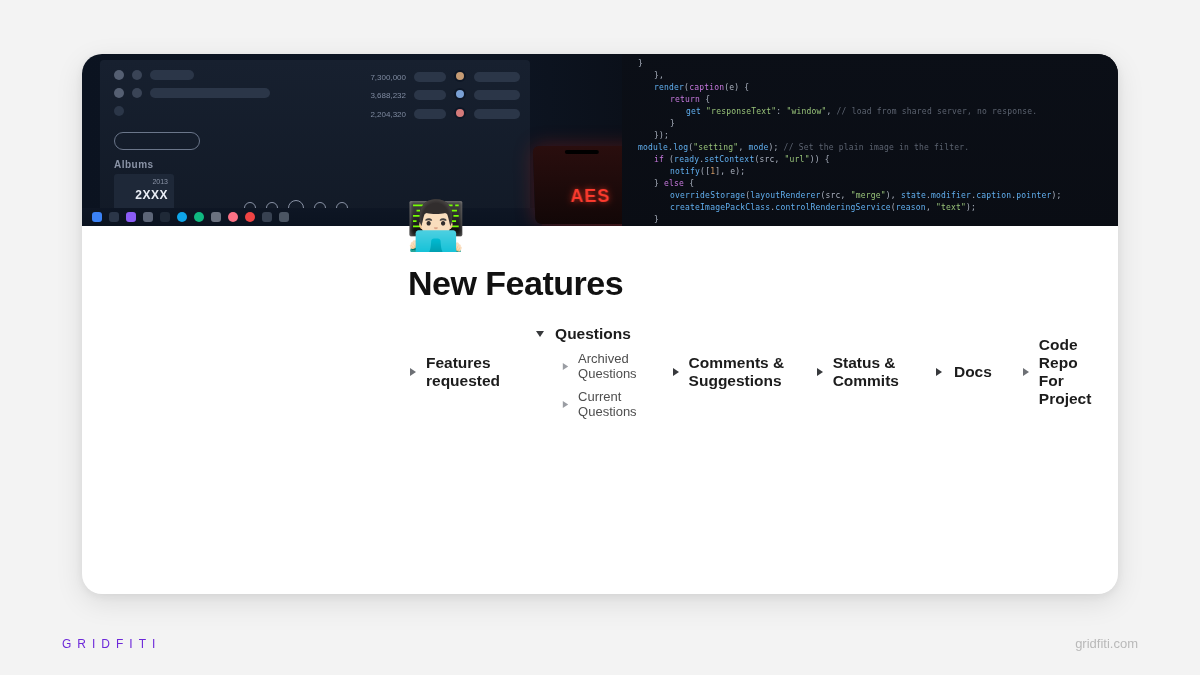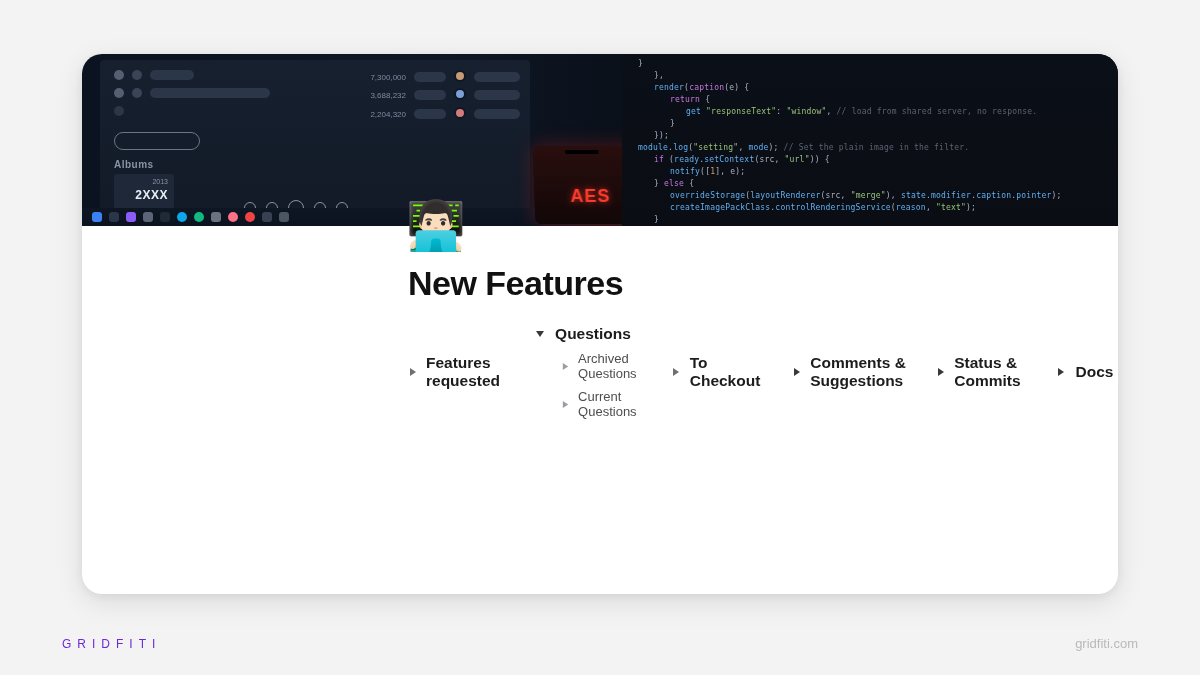--- a/index.html
+++ b/index.html
@@ -316,28 +316,20 @@
             <span class="toggle-caret">
               <svg width="9" height="9" viewBox="0 0 10 10">
                   <path d="M2 1 L8 5 L2 9 Z" fill="#9a9da3"></path>
                 </svg>
             </span>
             <span class="child-label">Current Questions</span>
           </div>
         </div>
       </div>
 
-      <div class="toggle-item">
-        <span class="toggle-caret">
-          <svg width="10" height="10" viewBox="0 0 10 10">
-              <path d="M2 1 L8 5 L2 9 Z" fill="#6d7075"></path>
-            </svg>
-        </span>
-        <span class="toggle-label">To Checkout</span>
-      </div>
 
       <div class="toggle-item">
         <span class="toggle-caret">
           <svg width="10" height="10" viewBox="0 0 10 10">
               <path d="M2 1 L8 5 L2 9 Z" fill="#37393c"></path>
             </svg>
         </span>
         <span class="toggle-label">Comments &amp; Suggestions</span>
       </div>
 

